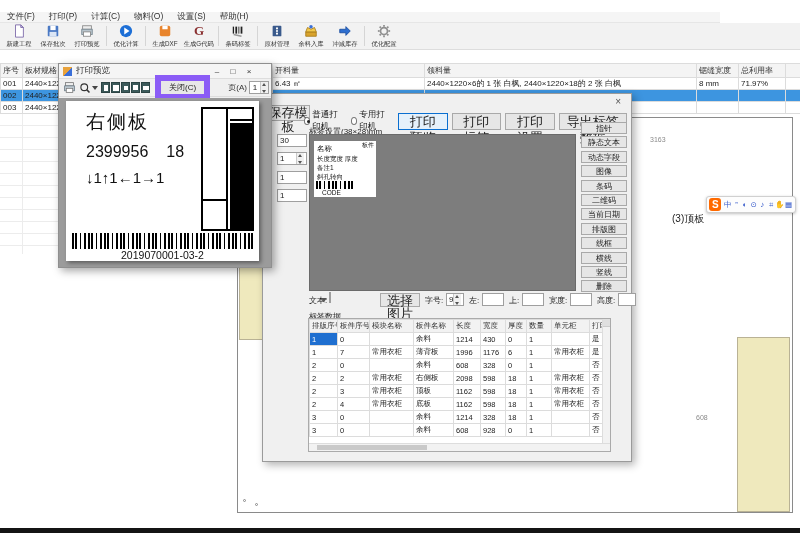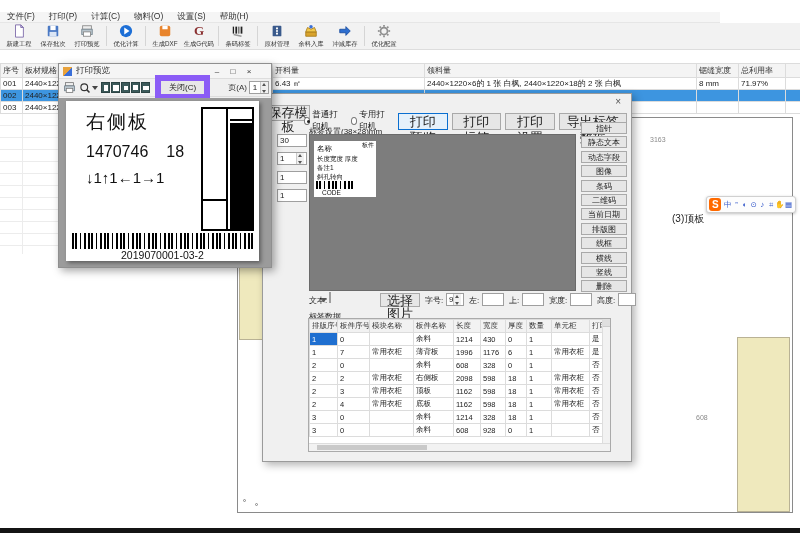--- a/index.html
+++ b/index.html
@@ -641,21 +641,21 @@
         <span class="spin-col">
             <span class="spin-b up"></span>
             <span class="spin-b dn"></span>
           </span>
       </span>
     </div>
     <div class="pv-content">
       <div class="pv-page">
         <div class="pv-name">右侧板</div>
         <div class="pv-nums">
-          <span>1470746</span><span class="th">18</span>
+          <span>2399956</span><span class="th">18</span>
         </div>
         <div class="pv-edges">↓1↑1←1→1</div>
         <div class="pv-diagram">
           <div class="pd-left"></div>
           <div class="pd-left-line"></div>
           <div class="pd-rt"></div>
           <div class="pd-rb"></div>
         </div>
         <div class="barcode pv-barcode"></div>
         <div class="pv-code">2019070001-03-2</div>

